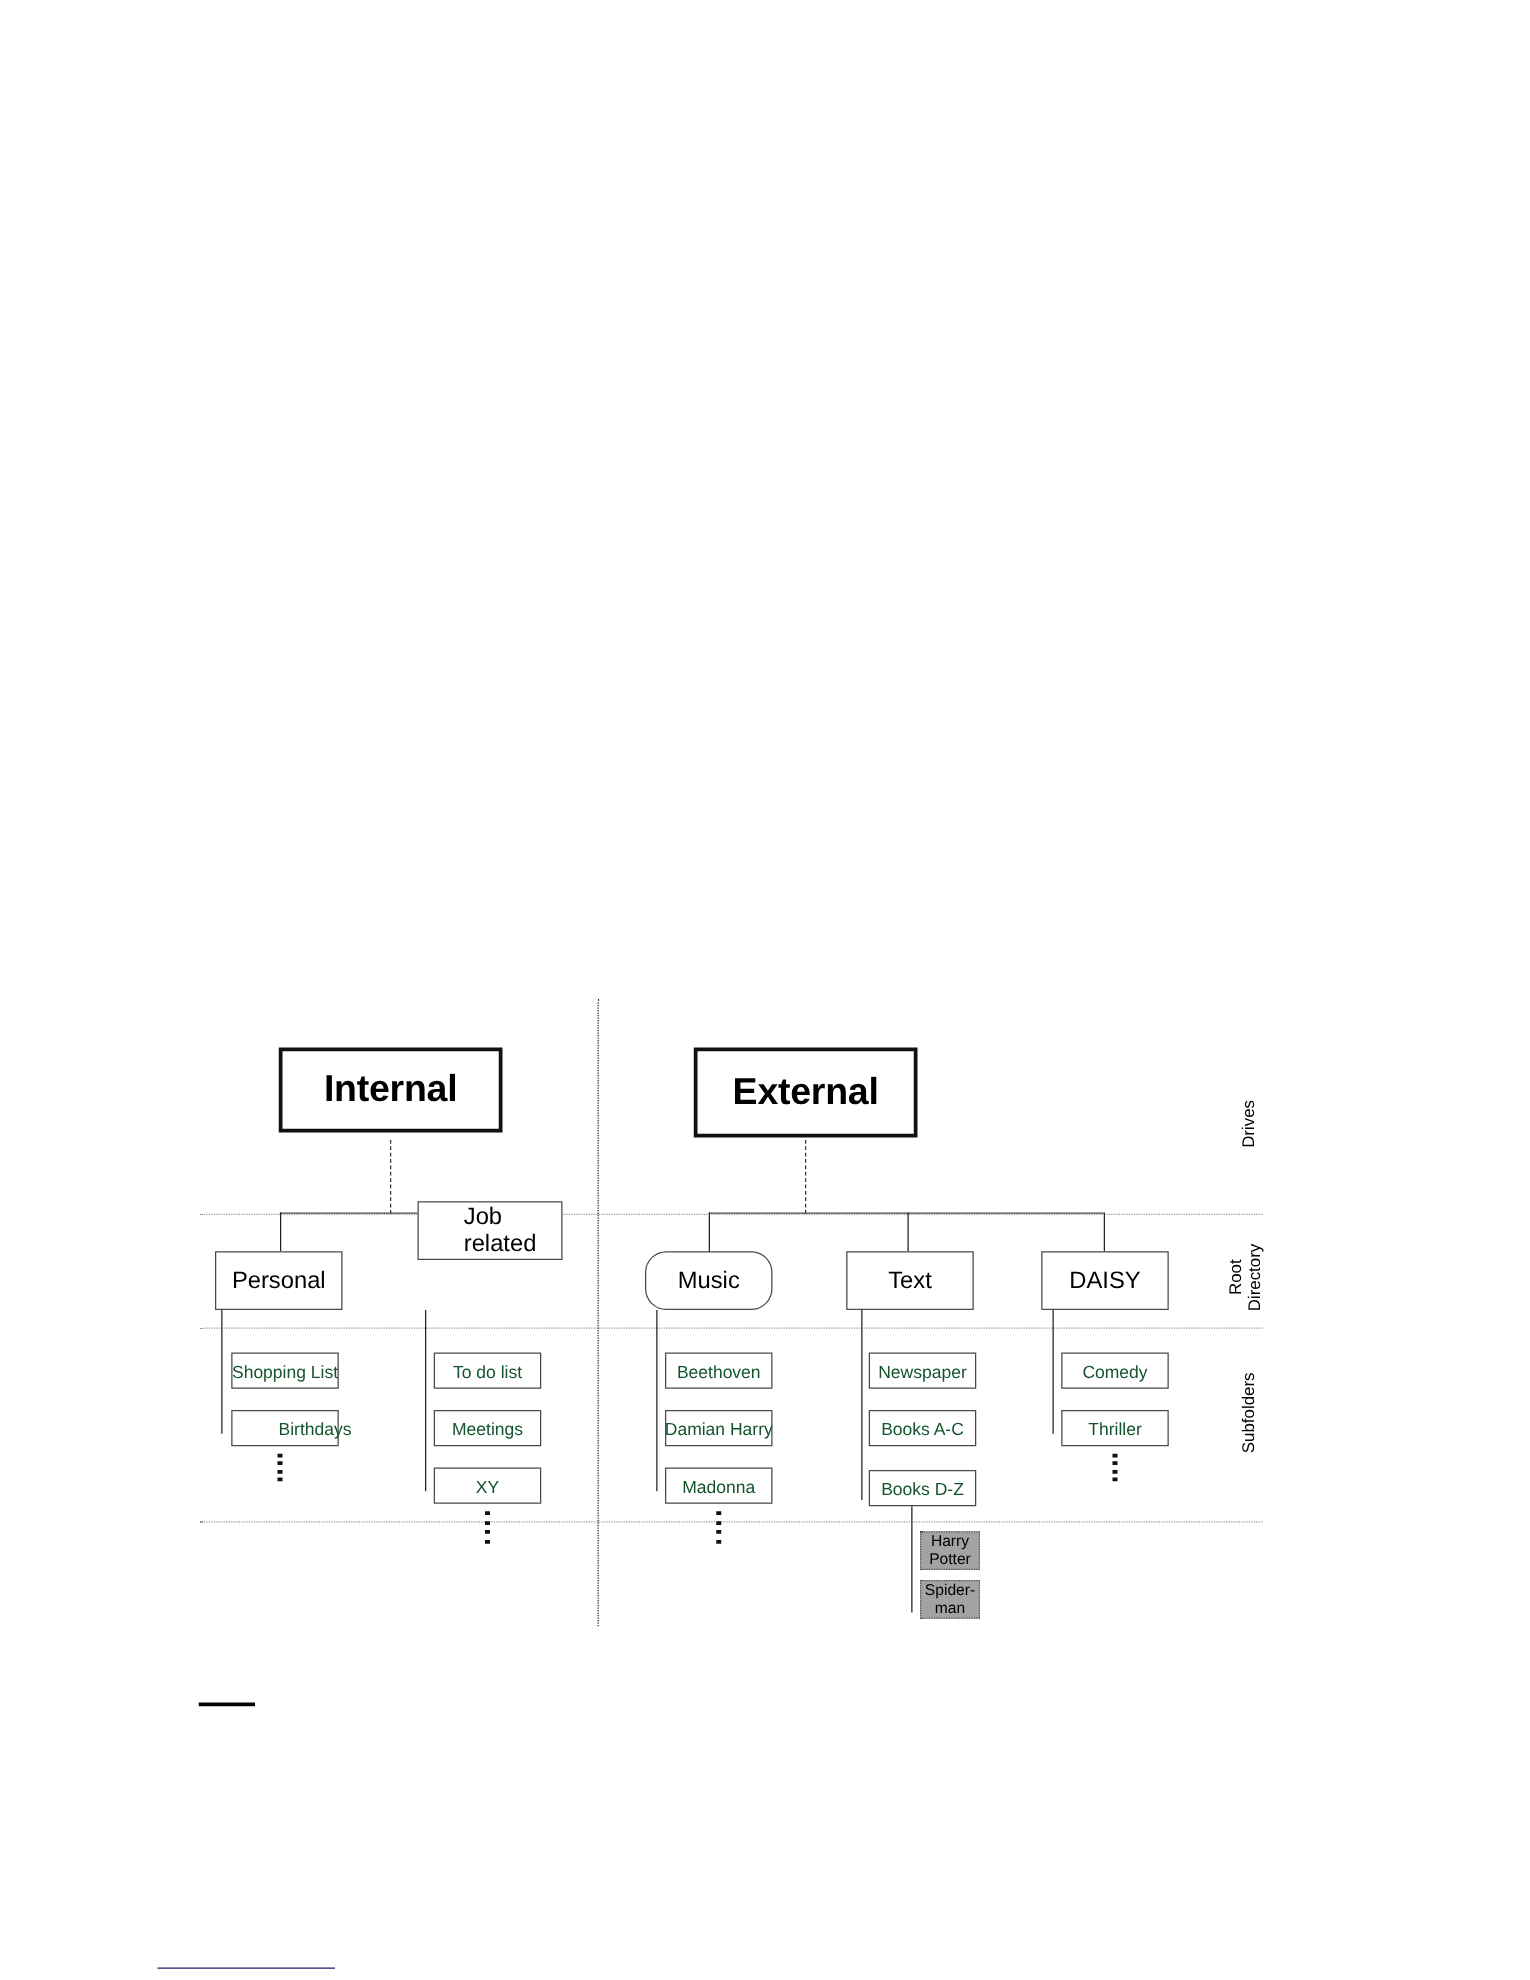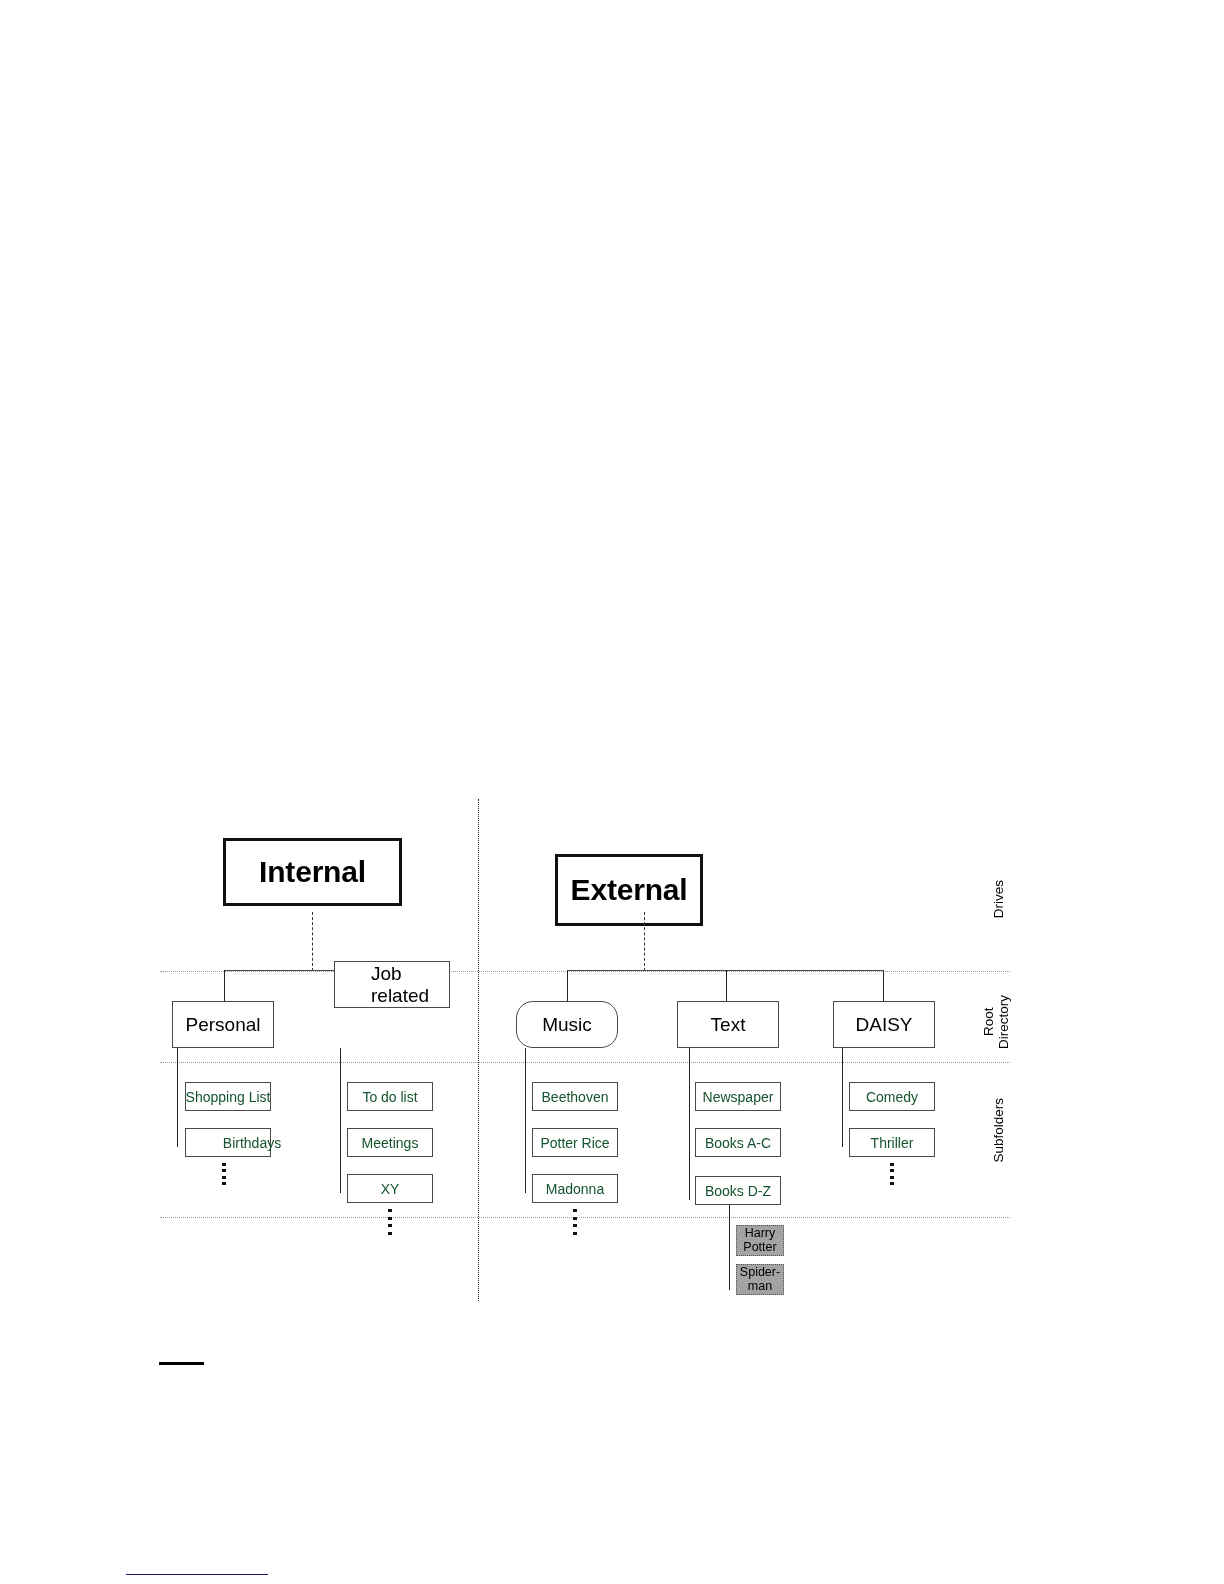--- a/index.html
+++ b/index.html
@@ -200,21 +200,21 @@
   <div class="sub-box" style="left:347px; top:1174px; width:86px; height:29px;">
     <span>XY</span>
   </div>
   <div class="vdots" style="left:388px; top:1209px; width:4px; height:26px;">
     <i></i>
       <i></i>
       <i></i>
       <i></i>
   </div>
 
-  <div class="drive-box" style="left:555px; top:838px; width:148px; height:72px;margin-top:16px;">
+  <div class="drive-box" style="left:555px; top:838px; width:179px; height:72px;">
     <span>External</span>
   </div>
 
   <div class="v-dash" style="left:644px; top:912px; height:59px;"></div>
   <div class="h-solid" style="left:567px; top:970px; width:316px;"></div>
   <div class="v-solid" style="left:567px; top:970px; height:38px;"></div>
   <div class="v-solid" style="left:726px; top:970px; height:38px;"></div>
   <div class="v-solid" style="left:883px; top:970px; height:38px;"></div>
 
   <div class="root-box" style="left:516px; top:1001px; width:102px; height:47px;border-radius:17px;">
@@ -225,21 +225,21 @@
   </div>
   <div class="root-box" style="left:833px; top:1001px; width:102px; height:47px;">
     <span>DAISY</span>
   </div>
 
   <div class="v-solid" style="left:525px; top:1048px; height:145px;"></div>
   <div class="sub-box" style="left:532px; top:1082px; width:86px; height:29px;">
     <span>Beethoven</span>
   </div>
   <div class="sub-box" style="left:532px; top:1128px; width:86px; height:29px;">
-    <span>Potter Rice</span>
+    <span>Damian Harry</span>
   </div>
   <div class="sub-box" style="left:532px; top:1174px; width:86px; height:29px;">
     <span>Madonna</span>
   </div>
   <div class="vdots" style="left:573px; top:1209px; width:4px; height:26px;">
     <i></i>
       <i></i>
       <i></i>
       <i></i>
   </div>

